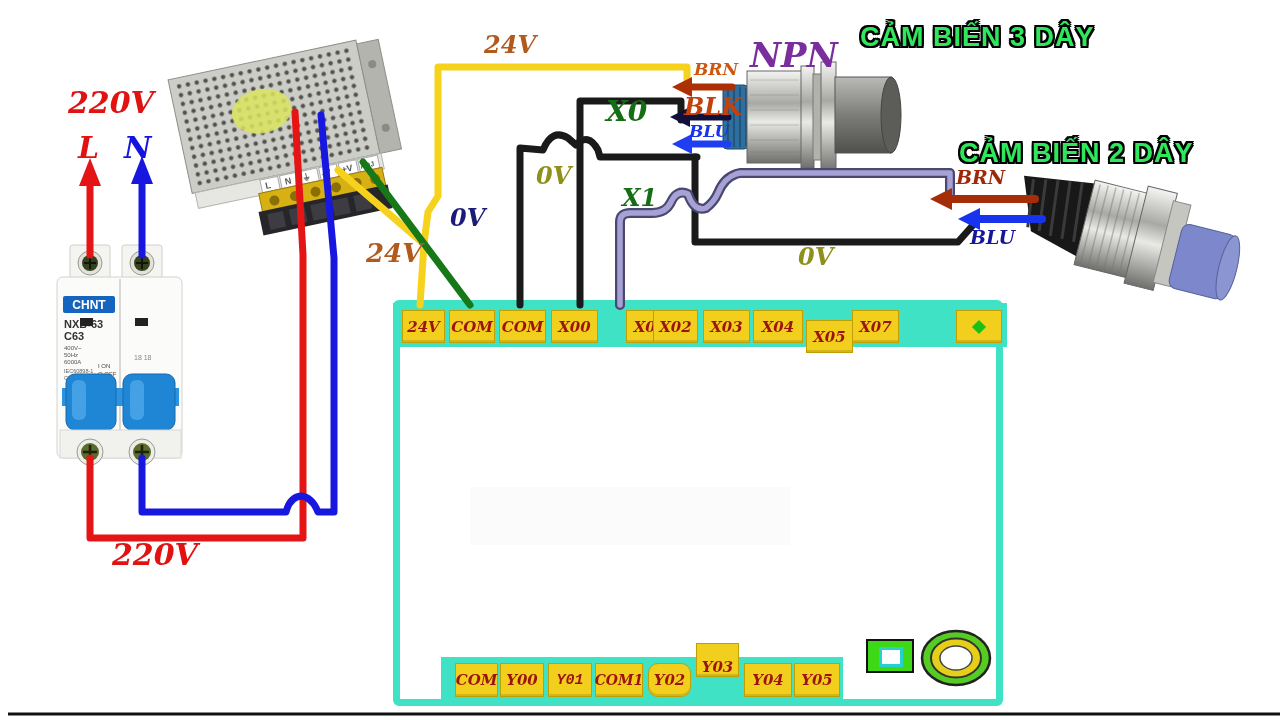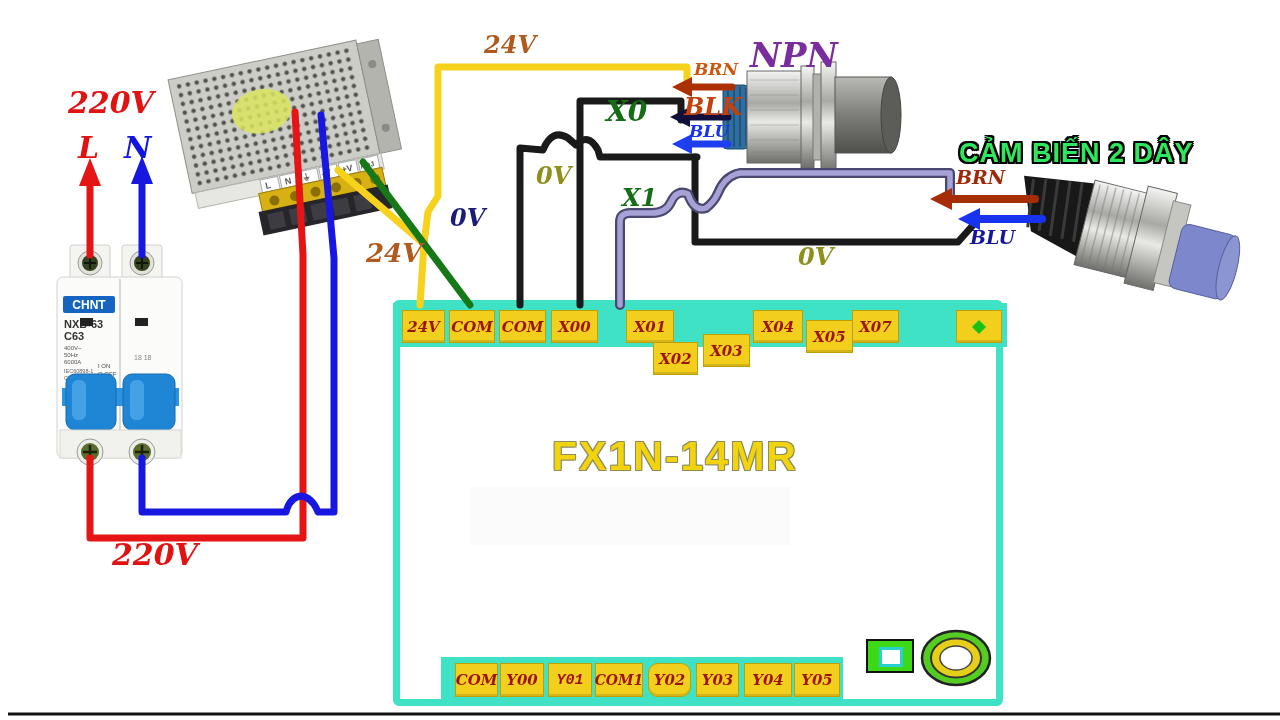--- a/index.html
+++ b/index.html
@@ -53,24 +53,24 @@
     </div>
   <div class="term" style="left:499px;top:310px;width:45px;height:31px;">
       <span>COM</span>
     </div>
   <div class="term" style="left:551px;top:310px;width:45px;height:31px;">
       <span>X00</span>
     </div>
   <div class="term" style="left:626px;top:310px;width:46px;height:31px;">
       <span>X01</span>
     </div>
-  <div class="term" style="left:653px;top:310px;width:43px;height:31px;margin-top:32px;">
+  <div class="term" style="left:653px;top:310px;width:43px;height:31px;">
       <span>X02</span>
     </div>
-  <div class="term" style="left:703px;top:310px;width:45px;height:31px;margin-top:24px;">
+  <div class="term" style="left:703px;top:310px;width:45px;height:31px;">
       <span>X03</span>
     </div>
   <div class="term" style="left:753px;top:310px;width:48px;height:31px;">
       <span>X04</span>
     </div>
   <div class="term" style="left:806px;top:320px;width:45px;height:31px;">
       <span>X05</span>
     </div>
   <div class="term" style="left:856px;top:310px;width:41px;height:31px;">
       <span>X06</span>
@@ -90,31 +90,30 @@
     </div>
   <div class="term" style="left:548px;top:663px;width:42px;height:32px;font-family:Liberation Mono, monospace;">
       <span>Y01</span>
     </div>
   <div class="term" style="left:595px;top:663px;width:46px;height:32px;font-size:14px;">
       <span>COM1</span>
     </div>
   <div class="term" style="left:648px;top:663px;width:41px;height:32px;border-radius:10px;">
       <span>Y02</span>
     </div>
-  <div class="term" style="left:696px;top:663px;width:41px;height:32px;">
+  <div class="term" style="left:696px;top:643px;width:41px;height:32px;align-items:flex-end;">
       <span>Y03</span>
     </div>
   <div class="term" style="left:744px;top:663px;width:46px;height:32px;">
       <span>Y04</span>
     </div>
   <div class="term" style="left:794px;top:663px;width:44px;height:32px;">
       <span>Y05</span>
     </div>
 
-  <div class="plc-title">FX1N-14MR</div>
 
   <div class="ind-square">
       <div class="inner"></div>
     </div>
 
   <svg class="overlay" width="1280" height="720" viewBox="0 0 1280 720">
     <defs>
       <pattern id="holes" width="9" height="9" patternUnits="userSpaceOnUse">
         <circle cx="3.5" cy="3.5" r="2.2" fill="#3c3c38"></circle>
       </pattern>
@@ -292,18 +291,19 @@
   <span class="lbl" style="left:536px;top:164px;font-size:24px;color:#8f8f1c;">0V</span>
   <span class="lbl" style="left:606px;top:98px;font-size:28px;color:#156e15;">X0</span>
   <span class="lbl" style="left:622px;top:186px;font-size:24px;color:#156e15;">X1</span>
   <span class="lbl" style="left:798px;top:245px;font-size:24px;color:#8f8f1c;">0V</span>
   <span class="lbl" style="left:112px;top:540px;font-size:30px;color:#e01212;">220V</span>
 
   <span class="lbl" style="left:694px;top:61px;font-size:17px;color:#cc5810;">BRN</span>
   <span class="lbl" style="left:684px;top:95px;font-size:24px;color:#c2410c;">BLK</span>
   <span class="lbl" style="left:689px;top:123px;font-size:17px;color:#1733ee;">BLU</span>
   <span class="lbl" style="left:750px;top:38px;font-size:34px;color:#7a2d9c;">NPN</span>
+  <span class="lbl outline-green" style="left:860px;top:24px;font-size:27px;">CẢM BIẾN 3 DÂY</span>
 
   <span class="lbl" style="left:956px;top:168px;font-size:19px;color:#a02808;">BRN</span>
   <span class="lbl" style="left:970px;top:228px;font-size:19px;color:#16169a;">BLU</span>
   <span class="lbl outline-green" style="left:959px;top:140px;font-size:27px;">CẢM BIẾN 2 DÂY</span>
 
 </div>
 
 </body></html>

